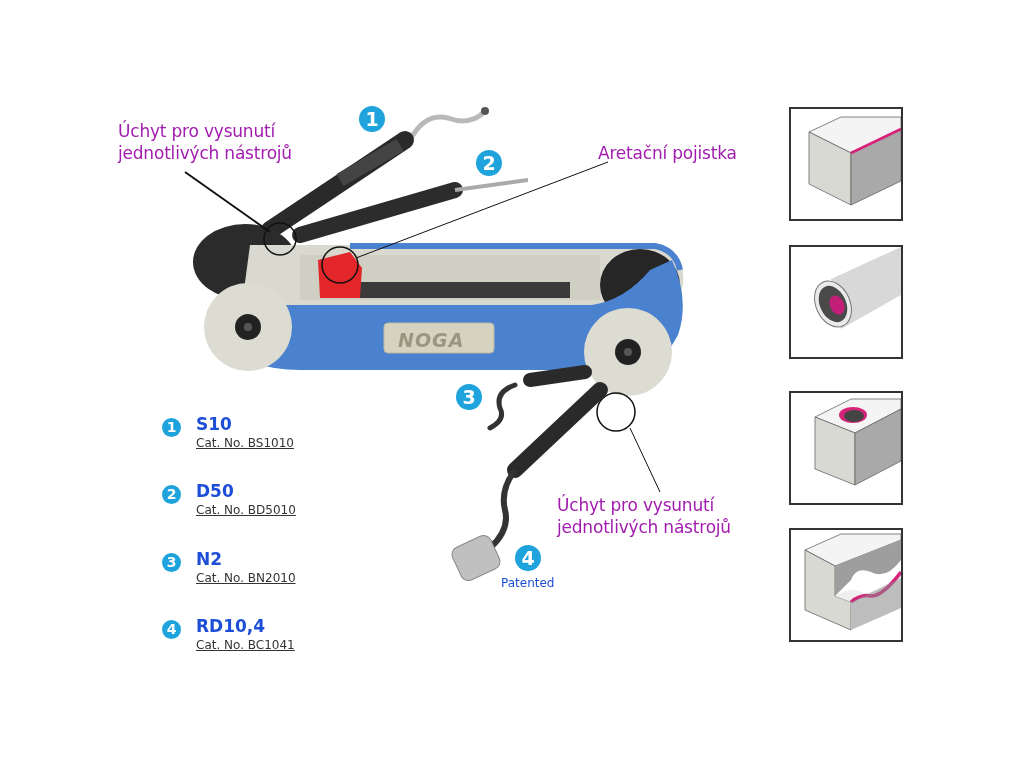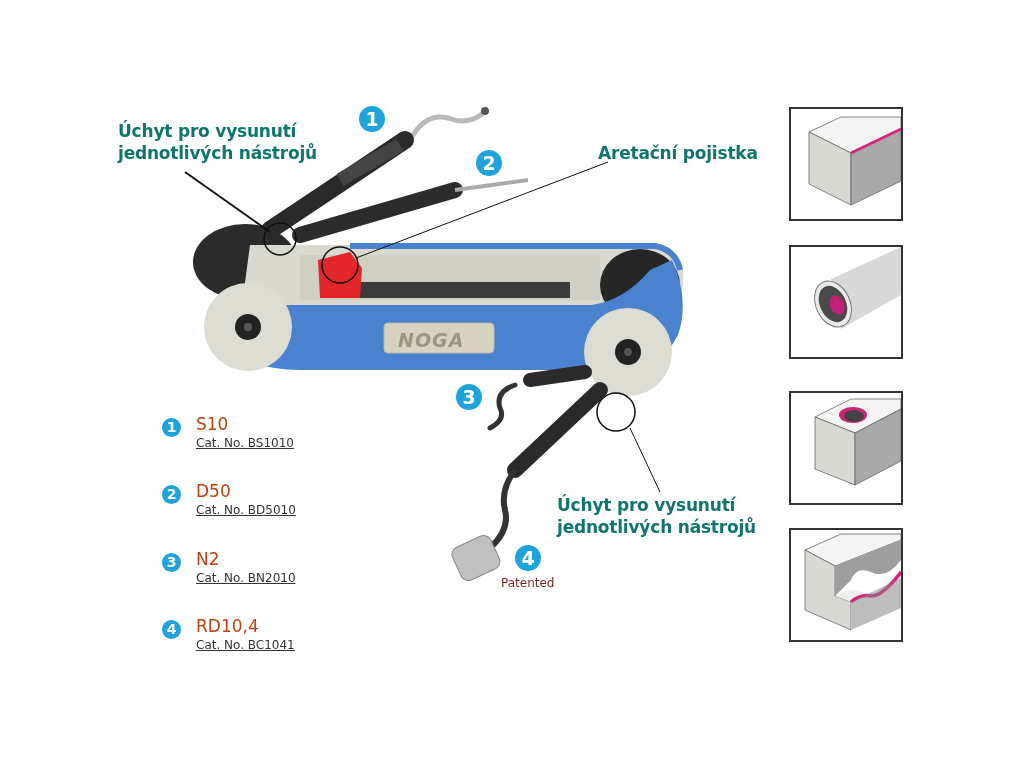--- a/index.html
+++ b/index.html
@@ -1,25 +1,25 @@
 <!DOCTYPE html>
 <html><head>
 <meta charset="utf-8">
 <style>
   html, body { margin:0; padding:0; }
   body { width:1024px; height:768px; background:#ffffff; position:relative; overflow:hidden; font-family:"DejaVu Sans", sans-serif; }
   .abs { position:absolute; }
   .badge { position:absolute; width:26px; height:26px; border-radius:50%; background:#1fa3dc; color:#fff; font-weight:bold; font-size:19px; line-height:26px; text-align:center; font-family:"DejaVu Sans", sans-serif; }
   .badge.sm { width:19px; height:19px; font-size:14px; line-height:19px; }
-  .callout { position:absolute; font-size:17px; color:#0f766e; line-height:22px; font-family:"DejaVu Sans", sans-serif; letter-spacing:-0.2px;font-weight:bold; }
+  .callout { position:absolute; font-size:17px; color:#a21caf; line-height:22px; font-family:"DejaVu Sans", sans-serif; letter-spacing:-0.2px; }
   .list-item { position:absolute; left:162px; }
-  .list-item .name { position:absolute; left:34px; top:-4px; font-weight:normal; font-size:17px; color:#c2410c; white-space:nowrap; }
+  .list-item .name { position:absolute; left:34px; top:-4px; font-weight:bold; font-size:17px; color:#1d4ed8; white-space:nowrap; }
   .list-item .cat { position:absolute; left:34px; top:18px; font-size:12px; color:#333; white-space:nowrap;text-decoration:underline; }
   .panel { position:absolute; left:789px; width:114px; height:114px; border:2px solid #333; background:#fff; box-sizing:border-box; overflow:hidden; }
-  .patented { position:absolute; left:501px; top:576px; font-size:12px; color:#7f1d1d; }
+  .patented { position:absolute; left:501px; top:576px; font-size:12px; color:#1d4ed8; }
   svg { position:absolute; left:0; top:0; }
 </style>
 </head>
 <body>
 
 <div class="abs" style="left:0;top:0;width:780px;height:640px;">
   <svg width="780" height="640" viewBox="0 0 780 640">
 
     <path d="M410 140 Q425 112 448 118 Q470 126 484 112" stroke="#b9b9b9" stroke-width="5" fill="none" stroke-linecap="round"></path>
     <circle cx="485" cy="111" r="4" fill="#555"></circle>

